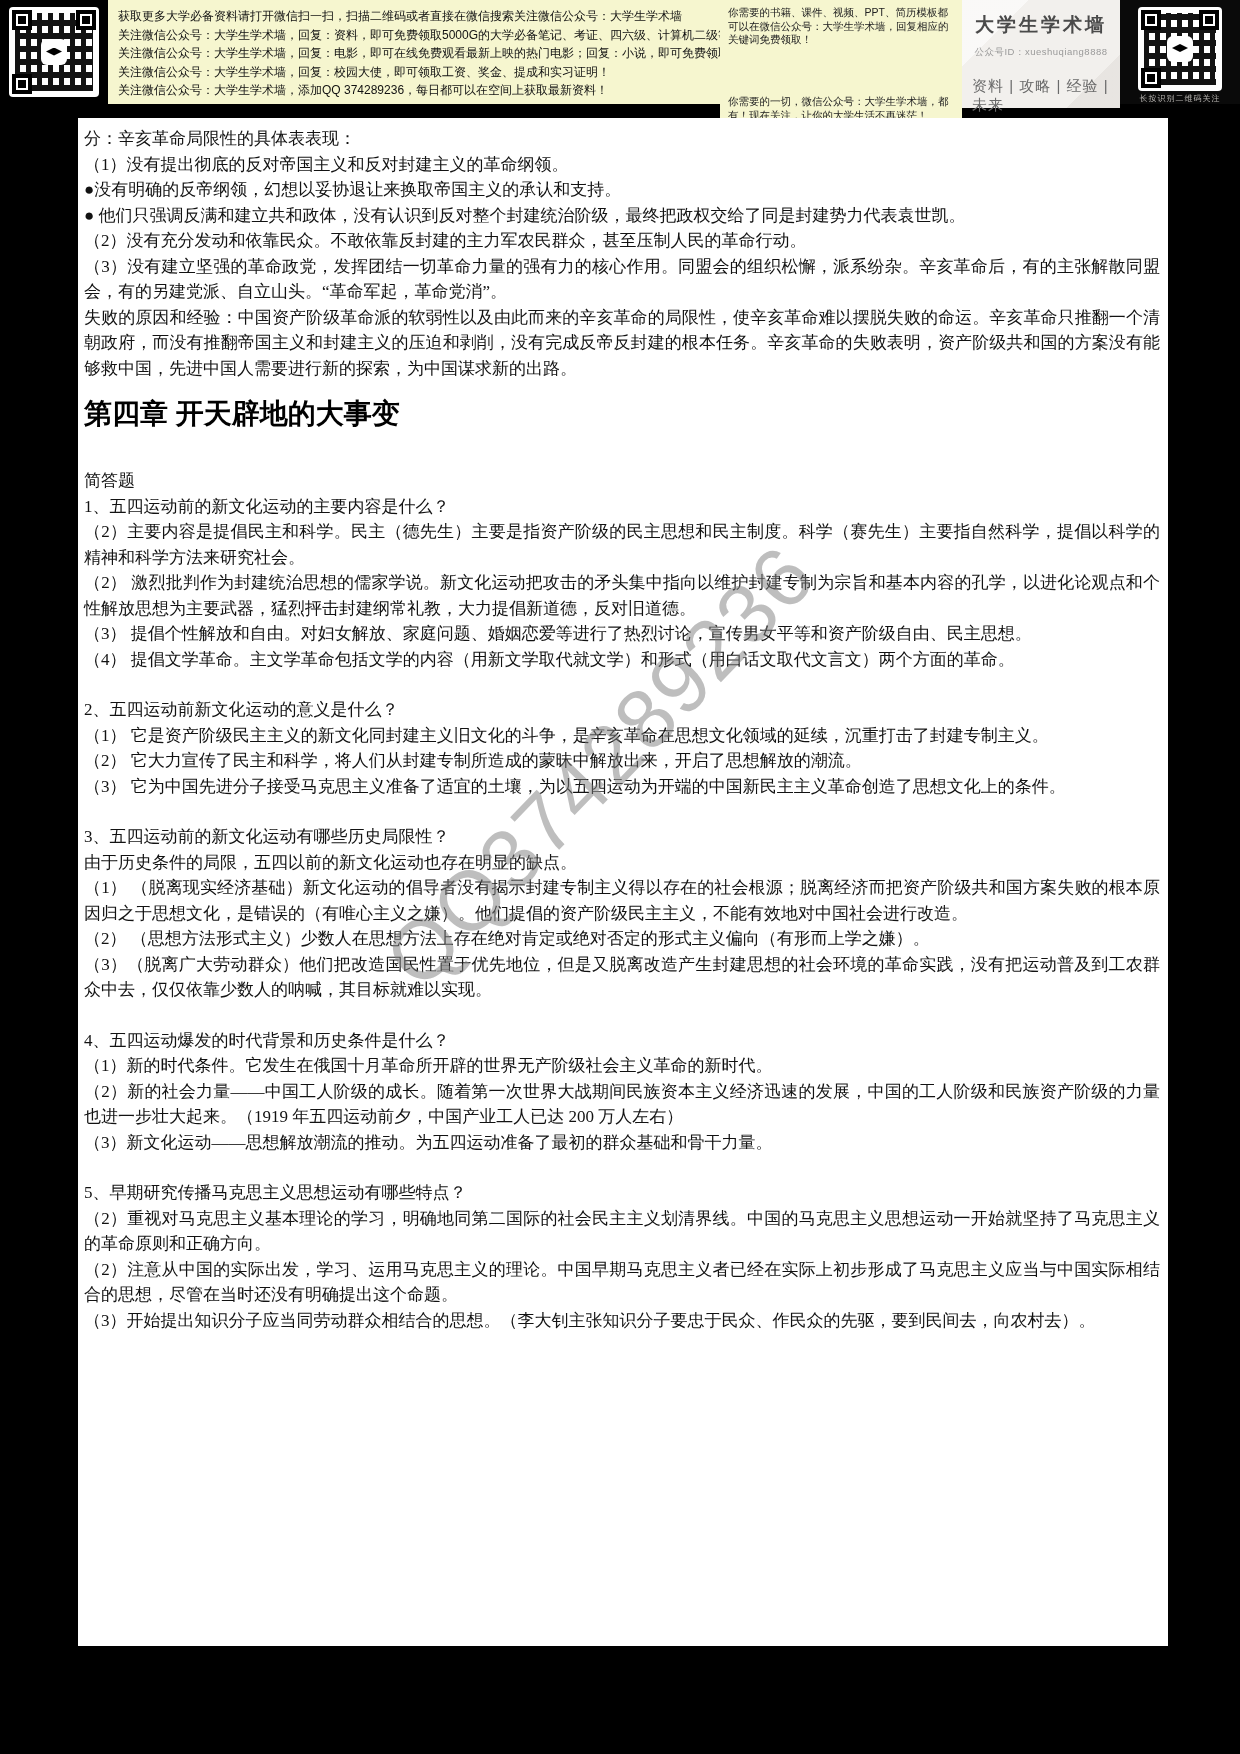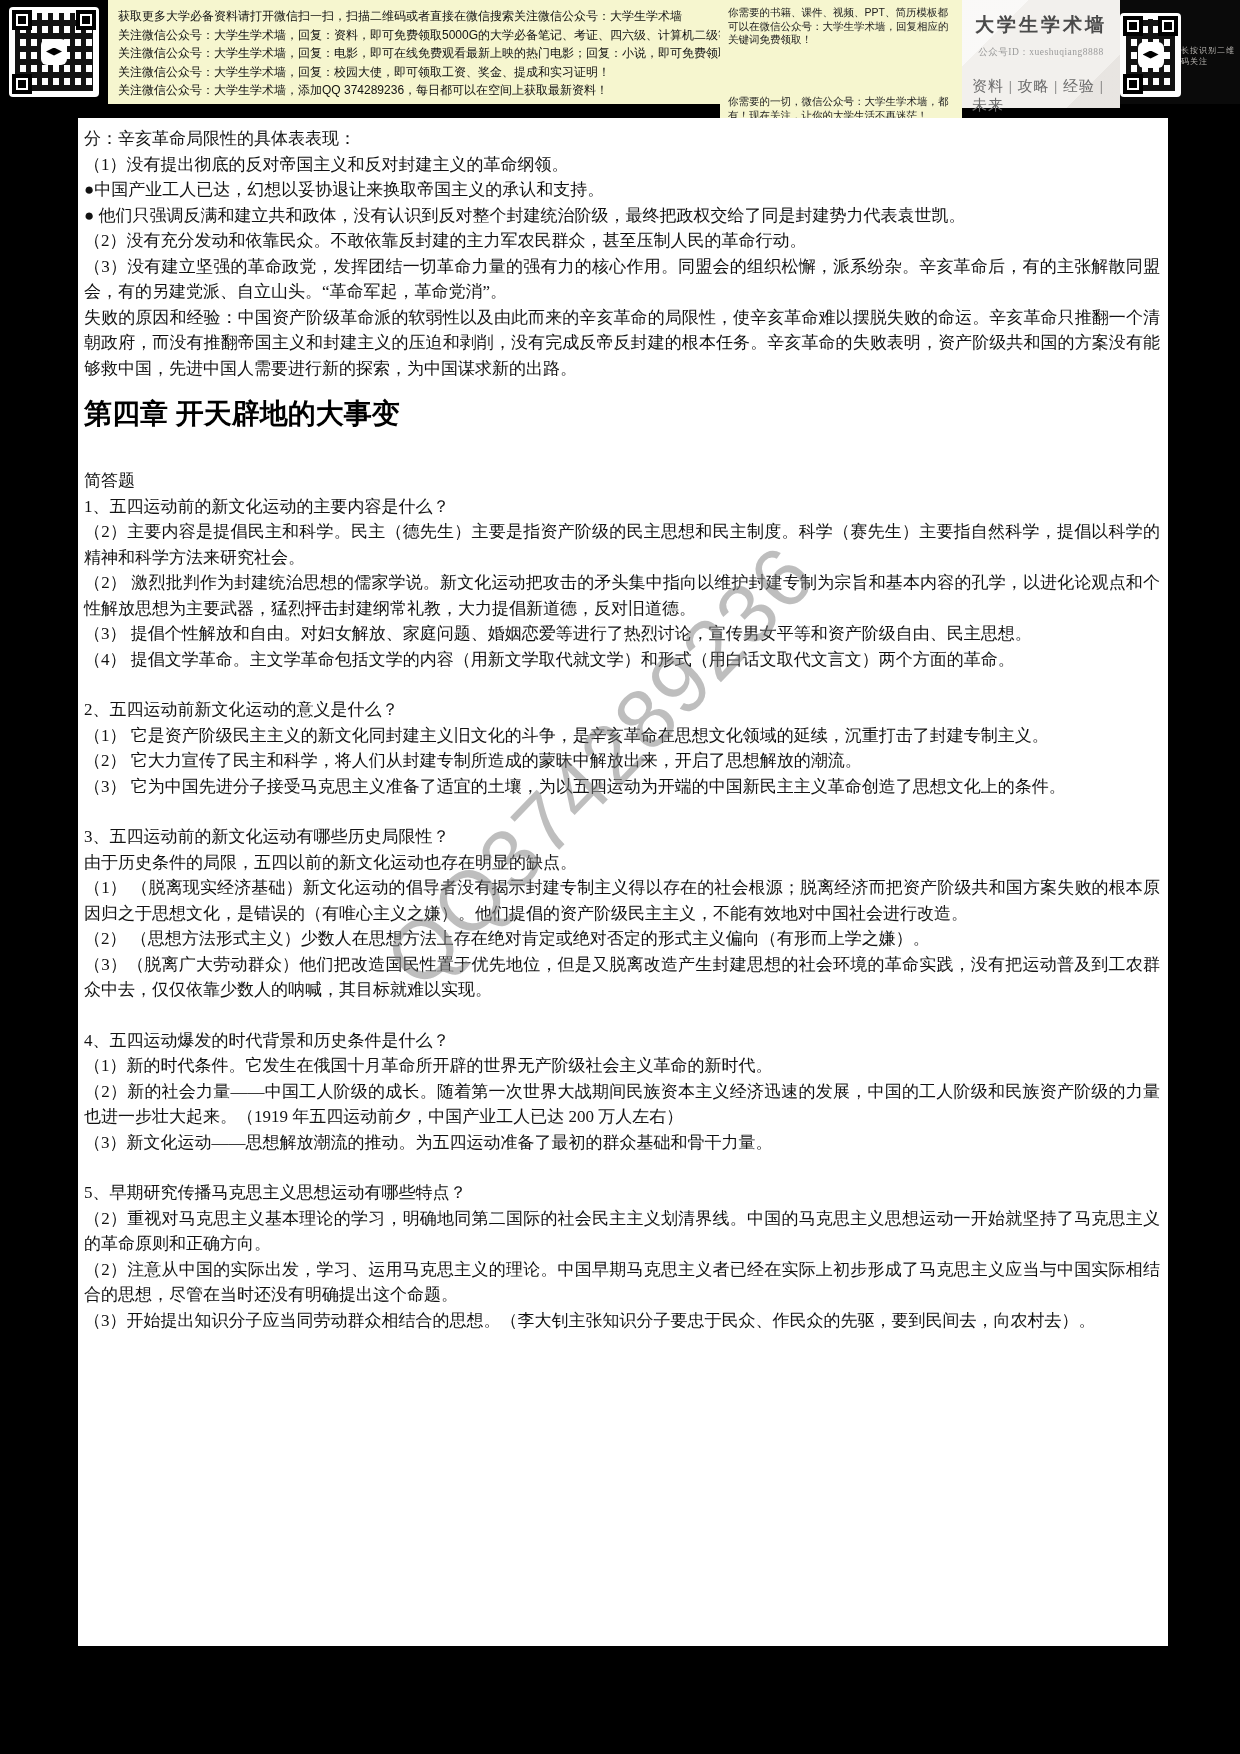--- a/index.html
+++ b/index.html
@@ -48,29 +48,28 @@
     padding:6px 8px;box-sizing:border-box;
     display:flex;flex-direction:column;justify-content:space-between;
     color:#222;font-size:10.5px;line-height:13.5px;
   }
   .card{
     width:158px;height:108px;background:#f2f0ed;
     box-sizing:border-box;padding:12px 10px 6px;
     display:flex;flex-direction:column;align-items:center;
     background-image:linear-gradient(135deg,rgba(255,255,255,.6) 25%,transparent 25%),
                      linear-gradient(315deg,rgba(222,218,214,.5) 20%,transparent 20%);
-    font-family:Liberation Serif, serif;
   }
   .card-title{font-size:19px;color:#4a4a4a;letter-spacing:3px;font-weight:bold;}
   .card-id{font-size:9.5px;color:#9a9a9a;margin-top:8px;letter-spacing:.5px;}
   .card-div{width:120px;height:1px;background:#c9c5c1;margin:10px 0 8px;}
   .card-tag{font-size:15px;color:#6a6a6a;letter-spacing:1px;}
   .qr-slot-right{
     width:120px;height:104px;background:#0a0a0a;
-    display:flex;flex-direction:row;align-items:center;justify-content:center;
+    display:flex;flex-direction:column;align-items:center;justify-content:center;
     padding-top:6px;box-sizing:border-box;
   }
   .qr-right{width:84px;height:84px;}
   .qr-caption{font-size:8px;color:#b9b6b2;margin-top:2px;letter-spacing:1px;}
 
   
   .page{
     position:absolute;left:78px;top:118px;width:1090px;height:1528px;
     background:#fff;box-sizing:border-box;
     padding:8px 8px 0 6px;
@@ -149,21 +148,21 @@
     </div>
     <div class="qr-caption">长按识别二维码关注</div>
   </div>
 
 </div>
 
 <div class="page">
   <div class="doc">
       <p>分：辛亥革命局限性的具体表表现：</p>
       <p>（1）没有提出彻底的反对帝国主义和反对封建主义的革命纲领。</p>
-      <p>●中国产业工人已达，幻想以妥协退让来换取帝国主义的承认和支持。</p>
+      <p>●没有明确的反帝纲领，幻想以妥协退让来换取帝国主义的承认和支持。</p>
       <p>● 他们只强调反满和建立共和政体，没有认识到反对整个封建统治阶级，最终把政权交给了同是封建势力代表袁世凯。</p>
       <p>（2）没有充分发动和依靠民众。不敢依靠反封建的主力军农民群众，甚至压制人民的革命行动。</p>
       <p>（3）没有建立坚强的革命政党，发挥团结一切革命力量的强有力的核心作用。同盟会的组织松懈，派系纷杂。辛亥革命后，有的主张解散同盟会，有的另建党派、自立山头。“革命军起，革命党消”。</p>
       <p>失败的原因和经验：中国资产阶级革命派的软弱性以及由此而来的辛亥革命的局限性，使辛亥革命难以摆脱失败的命运。辛亥革命只推翻一个清朝政府，而没有推翻帝国主义和封建主义的压迫和剥削，没有完成反帝反封建的根本任务。辛亥革命的失败表明，资产阶级共和国的方案没有能够救中国，先进中国人需要进行新的探索，为中国谋求新的出路。</p>
       <h2>第四章 开天辟地的大事变</h2>
       <div class="gap"></div>
       <p>简答题</p>
       <p>1、五四运动前的新文化运动的主要内容是什么？</p>
       <p>（2）主要内容是提倡民主和科学。民主（德先生）主要是指资产阶级的民主思想和民主制度。科学（赛先生）主要指自然科学，提倡以科学的精神和科学方法来研究社会。</p>
       <p>（2）  激烈批判作为封建统治思想的儒家学说。新文化运动把攻击的矛头集中指向以维护封建专制为宗旨和基本内容的孔学，以进化论观点和个性解放思想为主要武器，猛烈抨击封建纲常礼教，大力提倡新道德，反对旧道德。</p>

